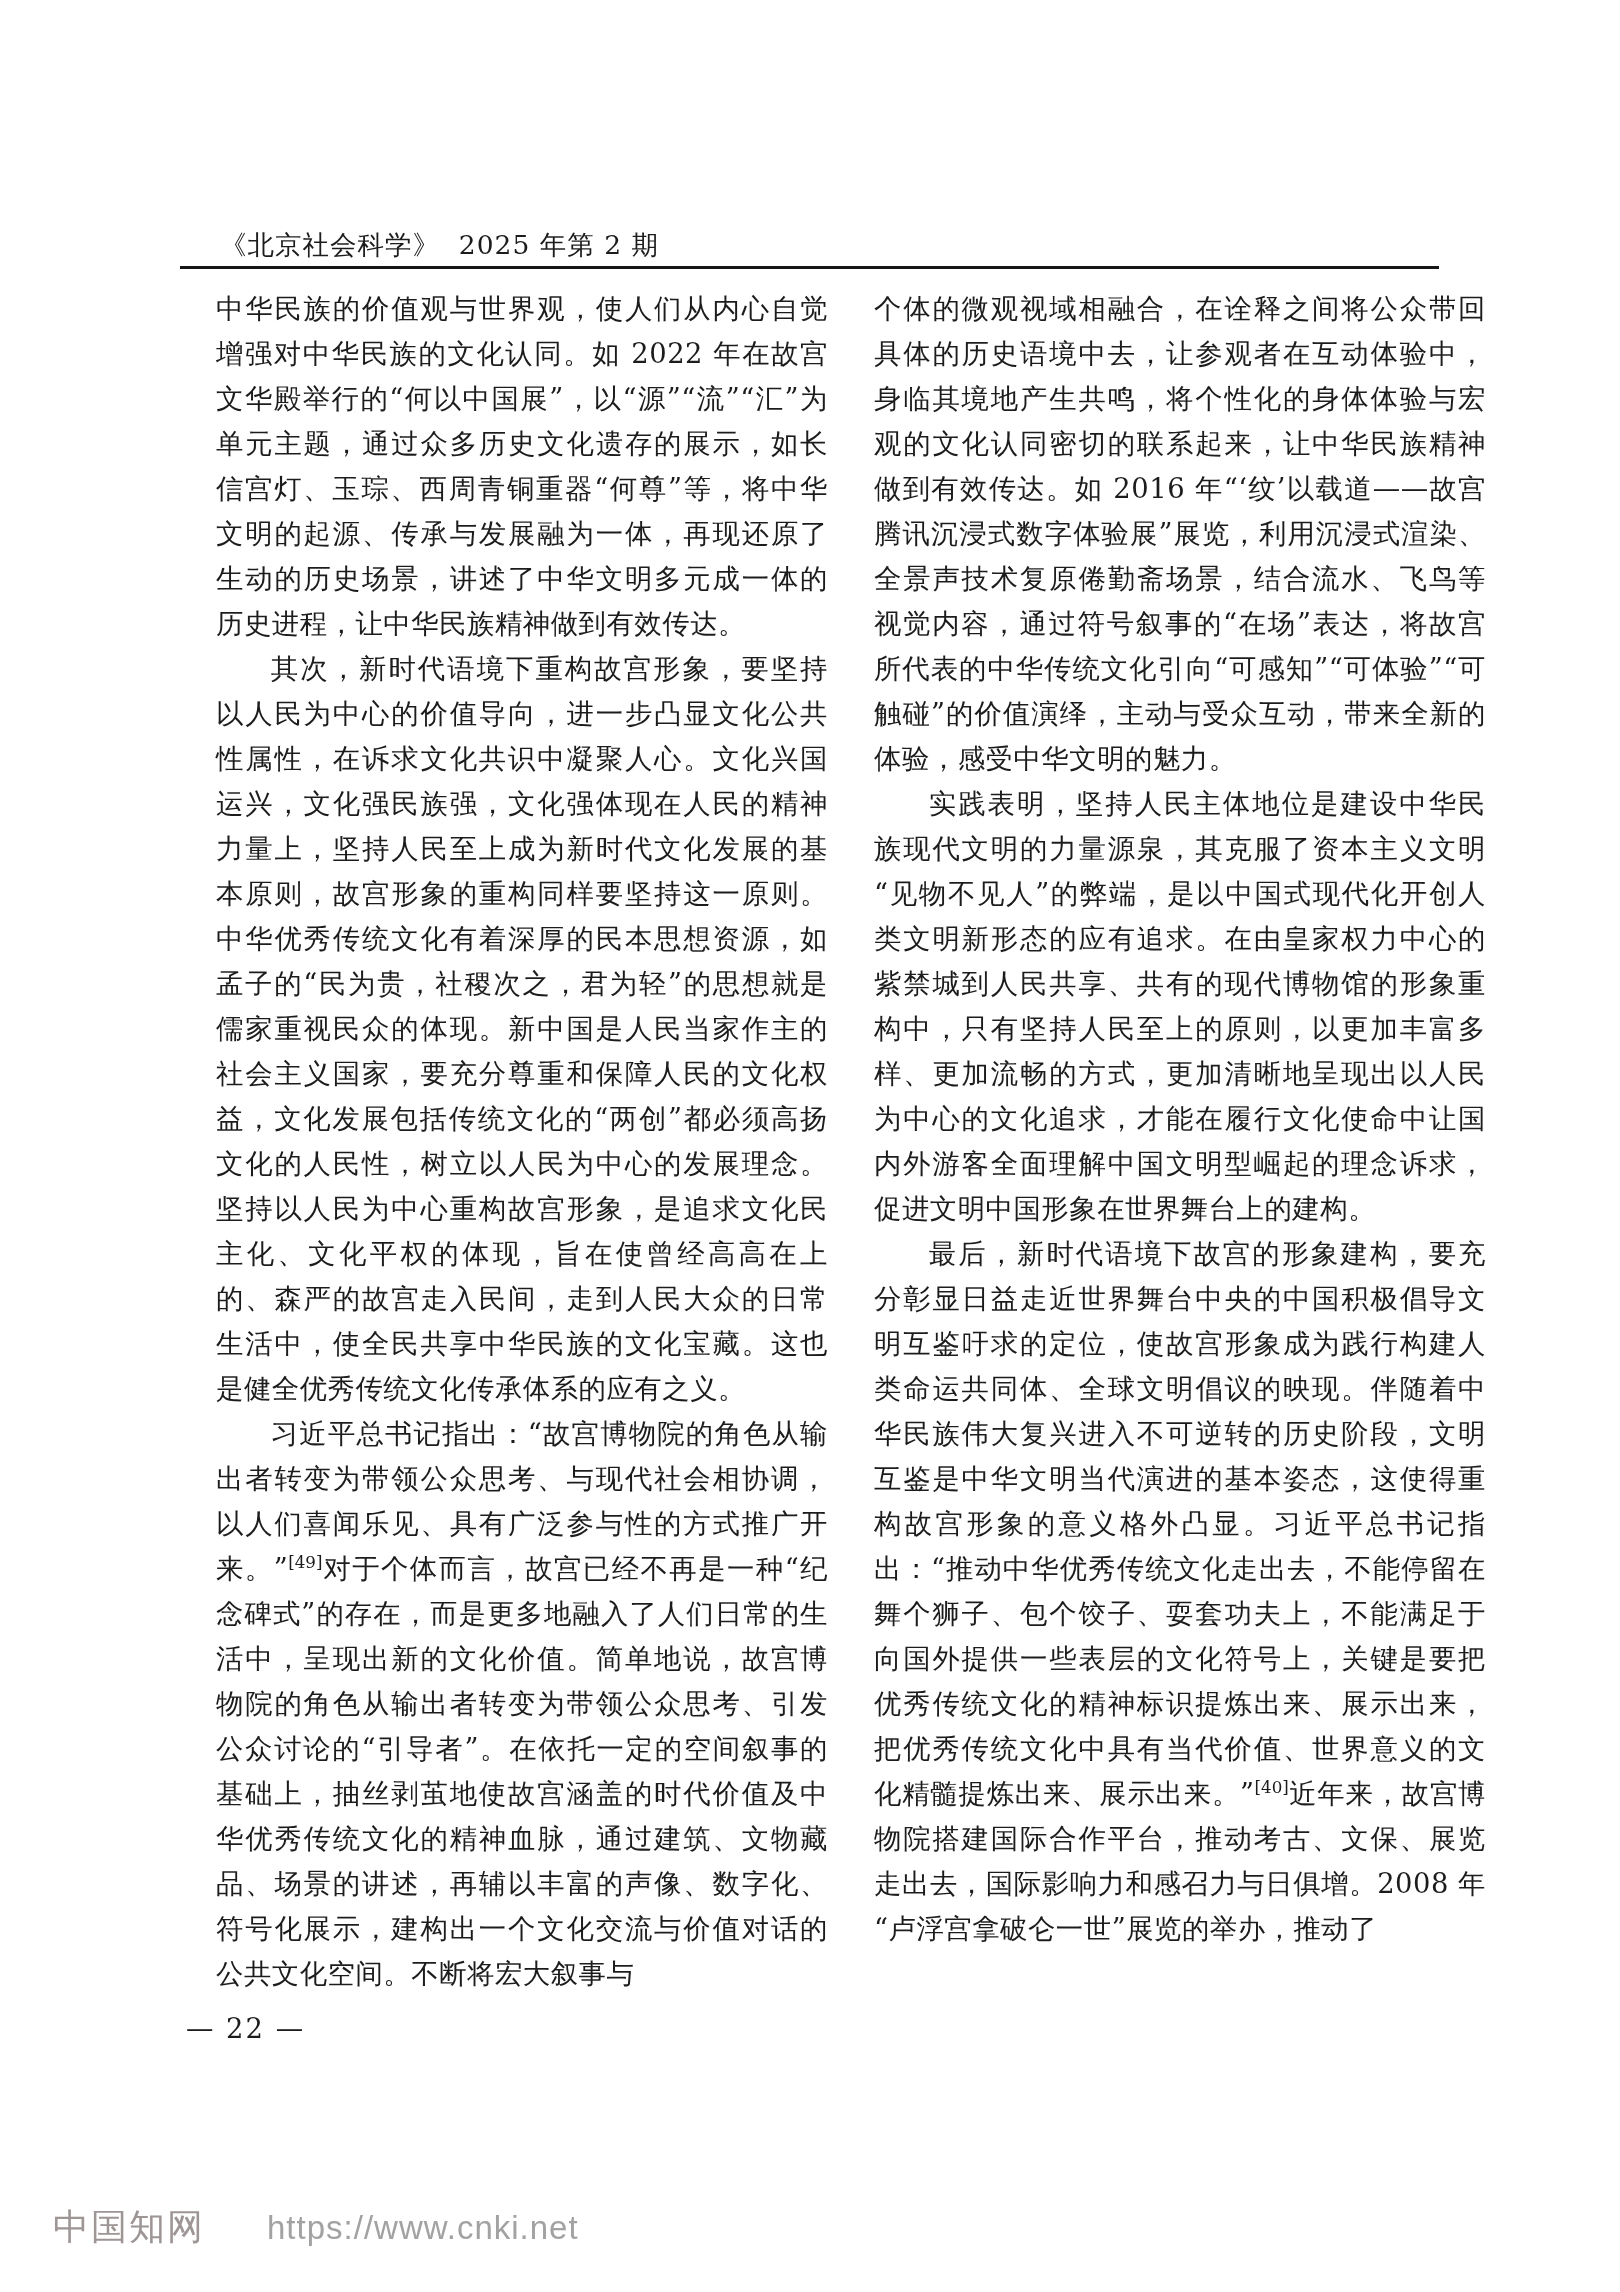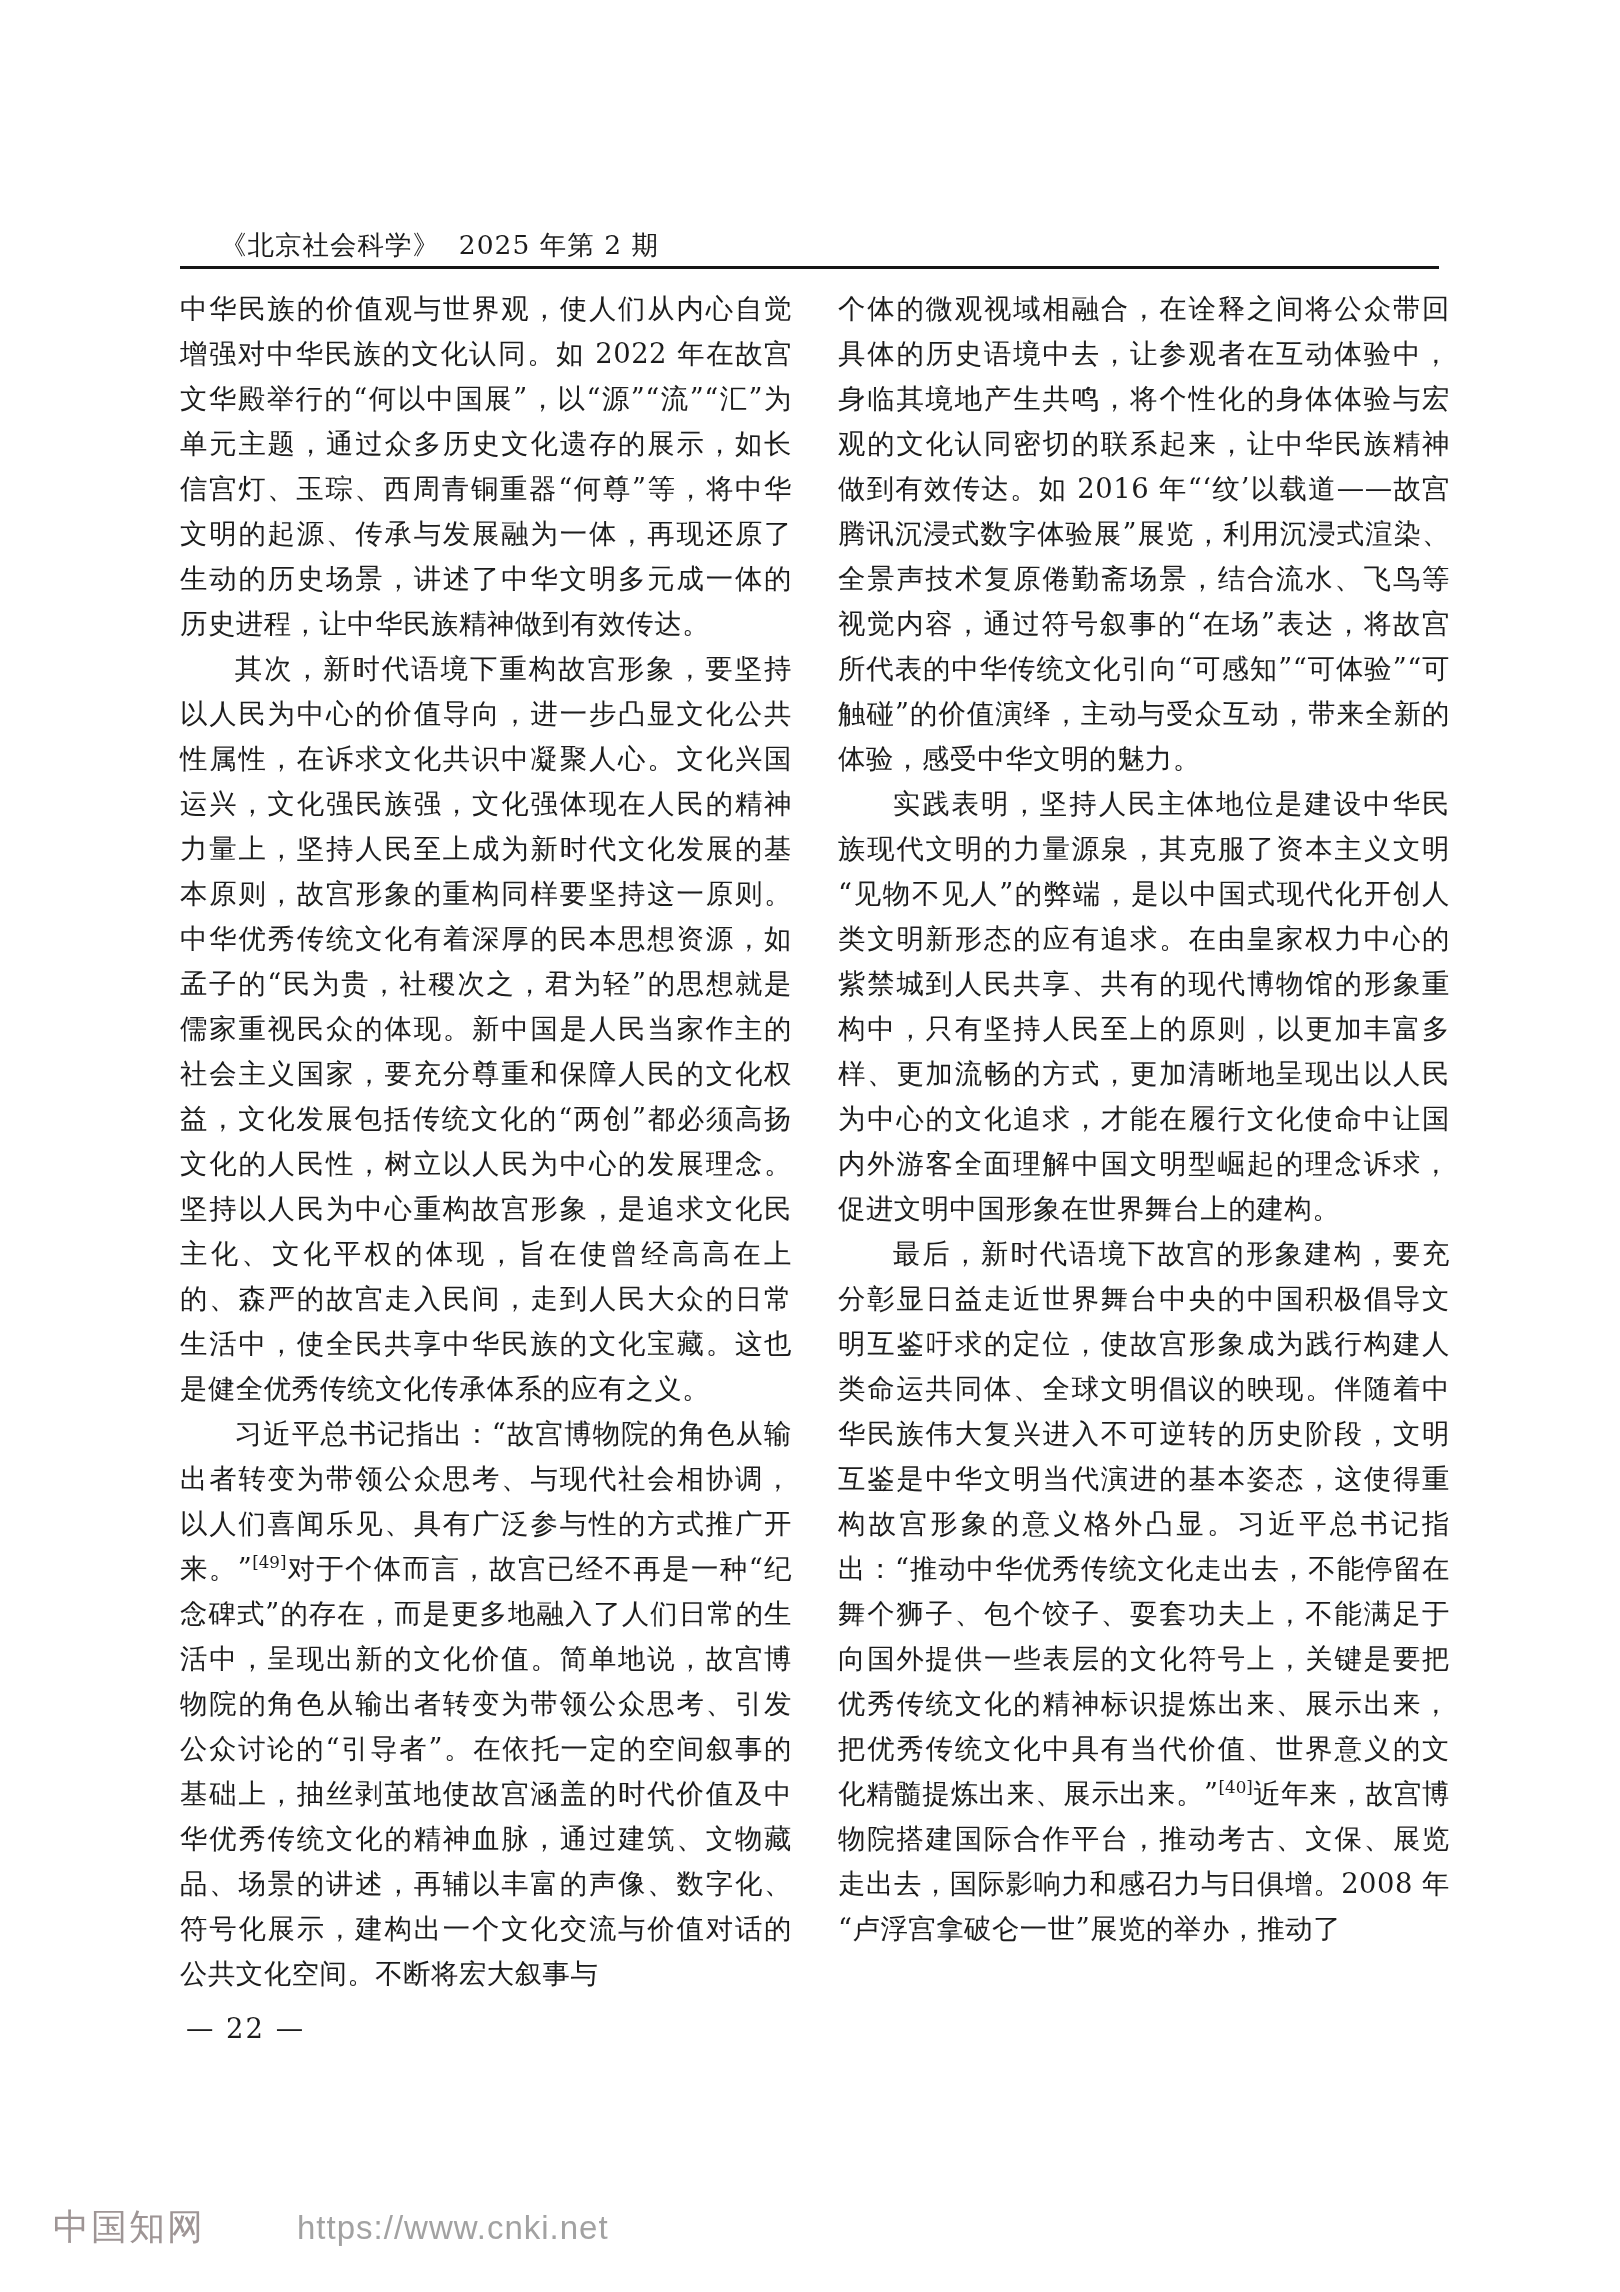--- a/index.html
+++ b/index.html
@@ -18,38 +18,39 @@
   .header-rule{
     position:absolute;left:180px;top:266px;
     width:1259px;height:2.9px;background:#161616;
   }
   .text-column{
     position:absolute;top:286px;width:612px;
     font-size:27.4px;line-height:45px;
     text-align:justify;
     text-justify:inter-ideograph;
     letter-spacing:0.5px;
+    margin-left:36px;
   }
   .col-left{left:180px;}
   .col-right{left:838px;}
   .para{margin:0;text-indent:2em;}
   .para.no-indent{text-indent:0;}
   .fnref{
     font-size:16.7px;
     vertical-align:super;
     line-height:0;
     letter-spacing:0;
   }
   .page-number{
     position:absolute;left:186px;top:2013px;
     font-size:27.4px;letter-spacing:2px;
   }
   .cnki-footer{
     position:absolute;left:53px;top:2203px;
-    display:flex;align-items:baseline;gap:53px;
+    display:flex;align-items:baseline;gap:23px;
     font-family:"Liberation Sans","DejaVu Sans",sans-serif;
   }
   .cnki-name{font-size:36px;color:#9e9595;letter-spacing:2px;}
   .cnki-url{font-size:33px;color:#a2a2a2;letter-spacing:1px;margin-left:39px;}
 </style>
 </head>
 <body>
 
 <div class="journal-header">《北京社会科学》  2025 年第 2 期</div>
 

